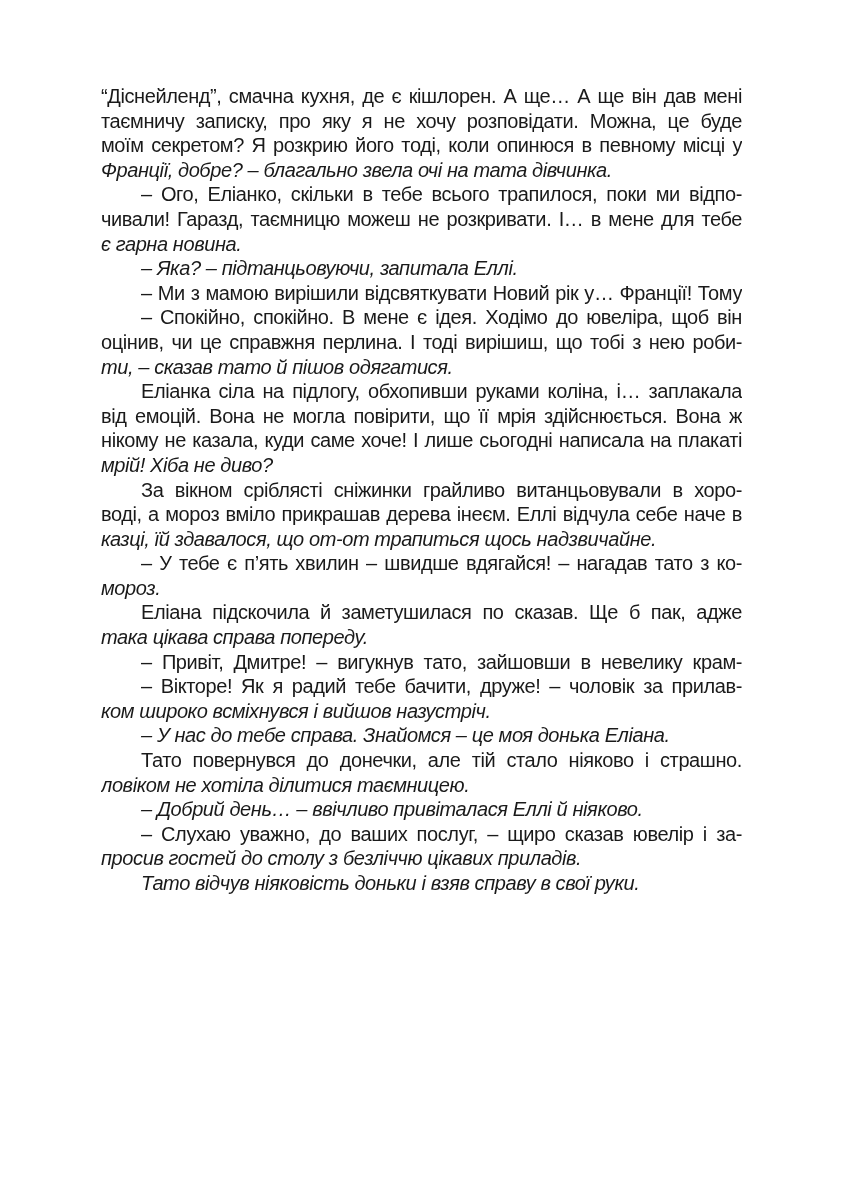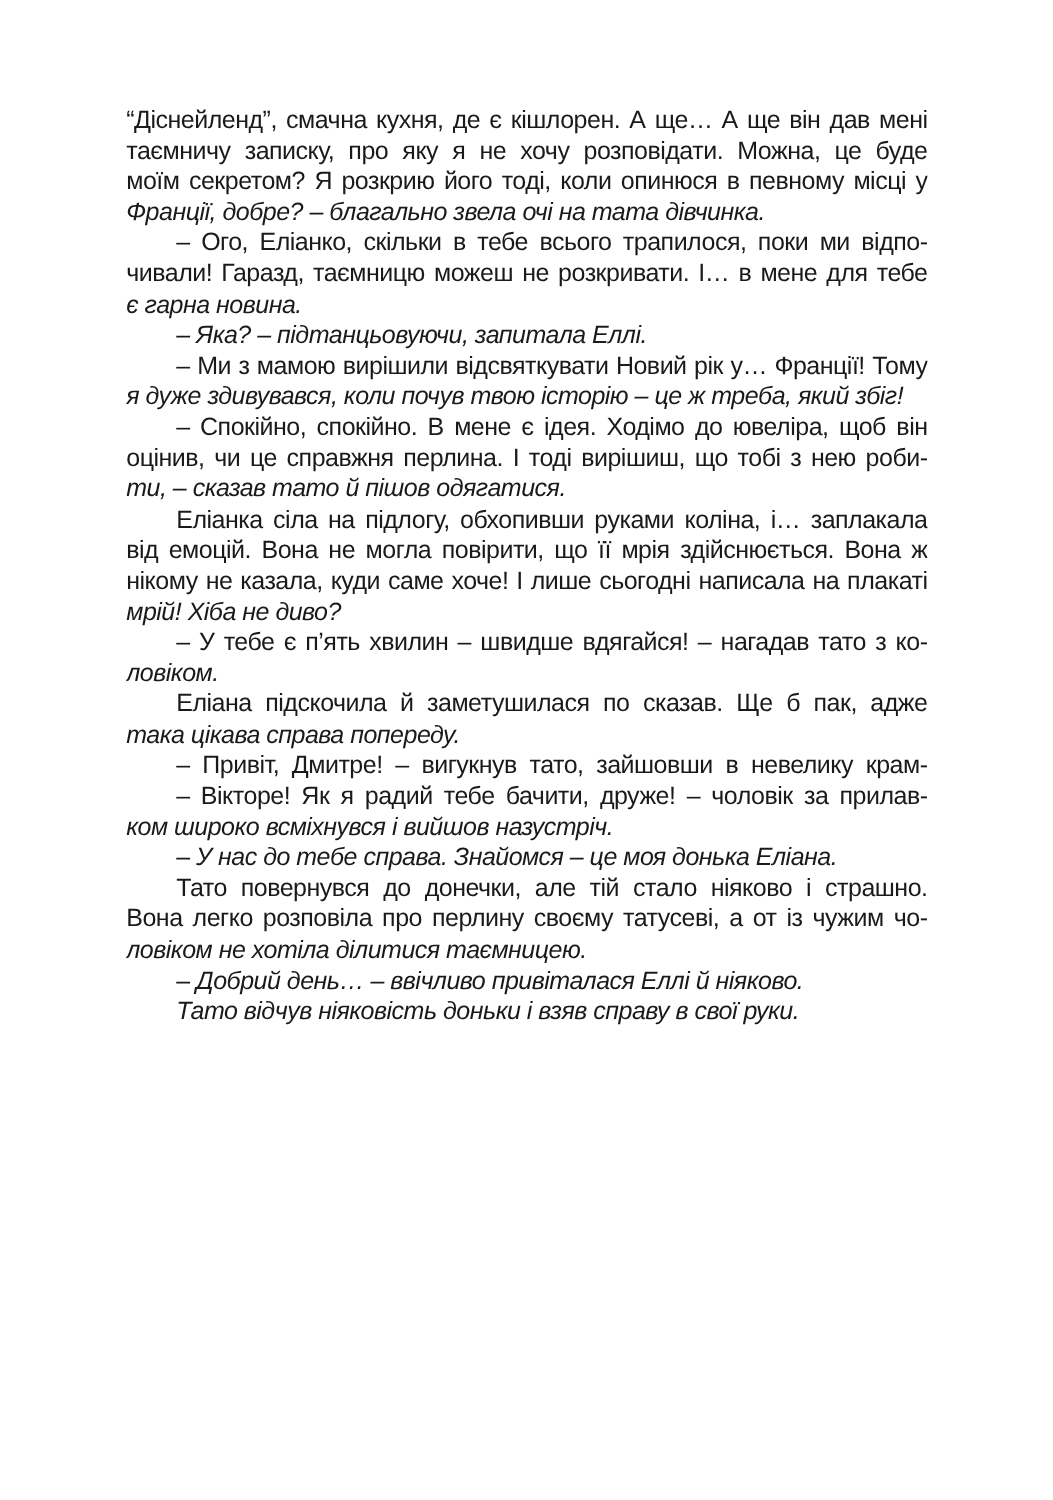--- a/index.html
+++ b/index.html
@@ -84,58 +84,65 @@
       <div class="para">
         <div class="line indented">– Ого, Еліанко, скільки в тебе всього трапилося, поки ми відпо-</div>
         <div class="line">чивали! Гаразд, таємницю можеш не розкривати. І… в мене для тебе</div>
         <div class="line para-last">є гарна новина.</div>
       </div>
       <div class="para">
         <div class="line indented para-last">– Яка? – підтанцьовуючи, запитала Еллі.</div>
       </div>
       <div class="para">
         <div class="line indented">– Ми з мамою вирішили відсвяткувати Новий рік у… Франції! Тому</div>
-        <div class="line para-last">я дуже здивувався, коли почув твою історію – це ж треба, який збіг!</div>
       </div>
       <div class="para">
         <div class="line indented">– Спокійно, спокійно. В мене є ідея. Ходімо до ювеліра, щоб він</div>
         <div class="line">оцінив, чи це справжня перлина. І тоді вирішиш, що тобі з нею роби-</div>
         <div class="line para-last">ти, – сказав тато й пішов одягатися.</div>
       </div>
       <div class="para">
         <div class="line indented">Еліанка сіла на підлогу, обхопивши руками коліна, і… заплакала</div>
         <div class="line">від емоцій. Вона не могла повірити, що її мрія здійснюється. Вона ж</div>
         <div class="line">нікому не казала, куди саме хоче! І лише сьогодні написала на плакаті</div>
         <div class="line para-last">мрій! Хіба не диво?</div>
       </div>
       <div class="para">
+        <div class="line indented">За вікном сріблясті сніжинки грайливо витанцьовували в хоро-</div>
+        <div class="line">воді, а мороз вміло прикрашав дерева інеєм. Еллі відчула себе наче в</div>
+        <div class="line para-last">казці, їй здавалося, що от-от трапиться щось надзвичайне.</div>
+      </div>
+      <div class="para">
         <div class="line indented">– У тебе є п’ять хвилин – швидше вдягайся! – нагадав тато з ко-</div>
-        <div class="line para-last">ловіком.</div>
+        <div class="line para-last">мороз.</div>
       </div>
       <div class="para">
         <div class="line indented">Еліана підскочила й заметушилася по сказав. Ще б пак, адже</div>
         <div class="line para-last">така цікава справа попереду.</div>
       </div>
       <div class="para">
         <div class="line indented">– Привіт, Дмитре! – вигукнув тато, зайшовши в невелику крам-</div>
       </div>
       <div class="para">
         <div class="line indented">– Вікторе! Як я радий тебе бачити, друже! – чоловік за прилав-</div>
         <div class="line para-last">ком широко всміхнувся і вийшов назустріч.</div>
       </div>
       <div class="para">
         <div class="line indented para-last">– У нас до тебе справа. Знайомся – це моя донька Еліана.</div>
       </div>
       <div class="para">
         <div class="line indented">Тато повернувся до донечки, але тій стало ніяково і страшно.</div>
-        <div class="line">Вона легко розповіла про перлину своєму татусеві, а от із чужим чо-</div>
         <div class="line para-last">ловіком не хотіла ділитися таємницею.</div>
       </div>
       <div class="para">
         <div class="line indented para-last">– Добрий день… – ввічливо привіталася Еллі й ніяково.</div>
+      </div>
+      <div class="para">
+        <div class="line indented">– Слухаю уважно, до ваших послуг, – щиро сказав ювелір і за-</div>
+        <div class="line para-last">просив гостей до столу з безліччю цікавих приладів.</div>
       </div>
       <div class="para">
         <div class="line indented para-last">Тато відчув ніяковість доньки і взяв справу в свої руки.</div>
       </div>
     </div>
 
   <div class="folio">
     <svg width="97" height="76" viewBox="0 0 97 76" aria-hidden="true">
       <path id="blob-path" d="M 3 46
                C 2 30, 8 16, 21 11

